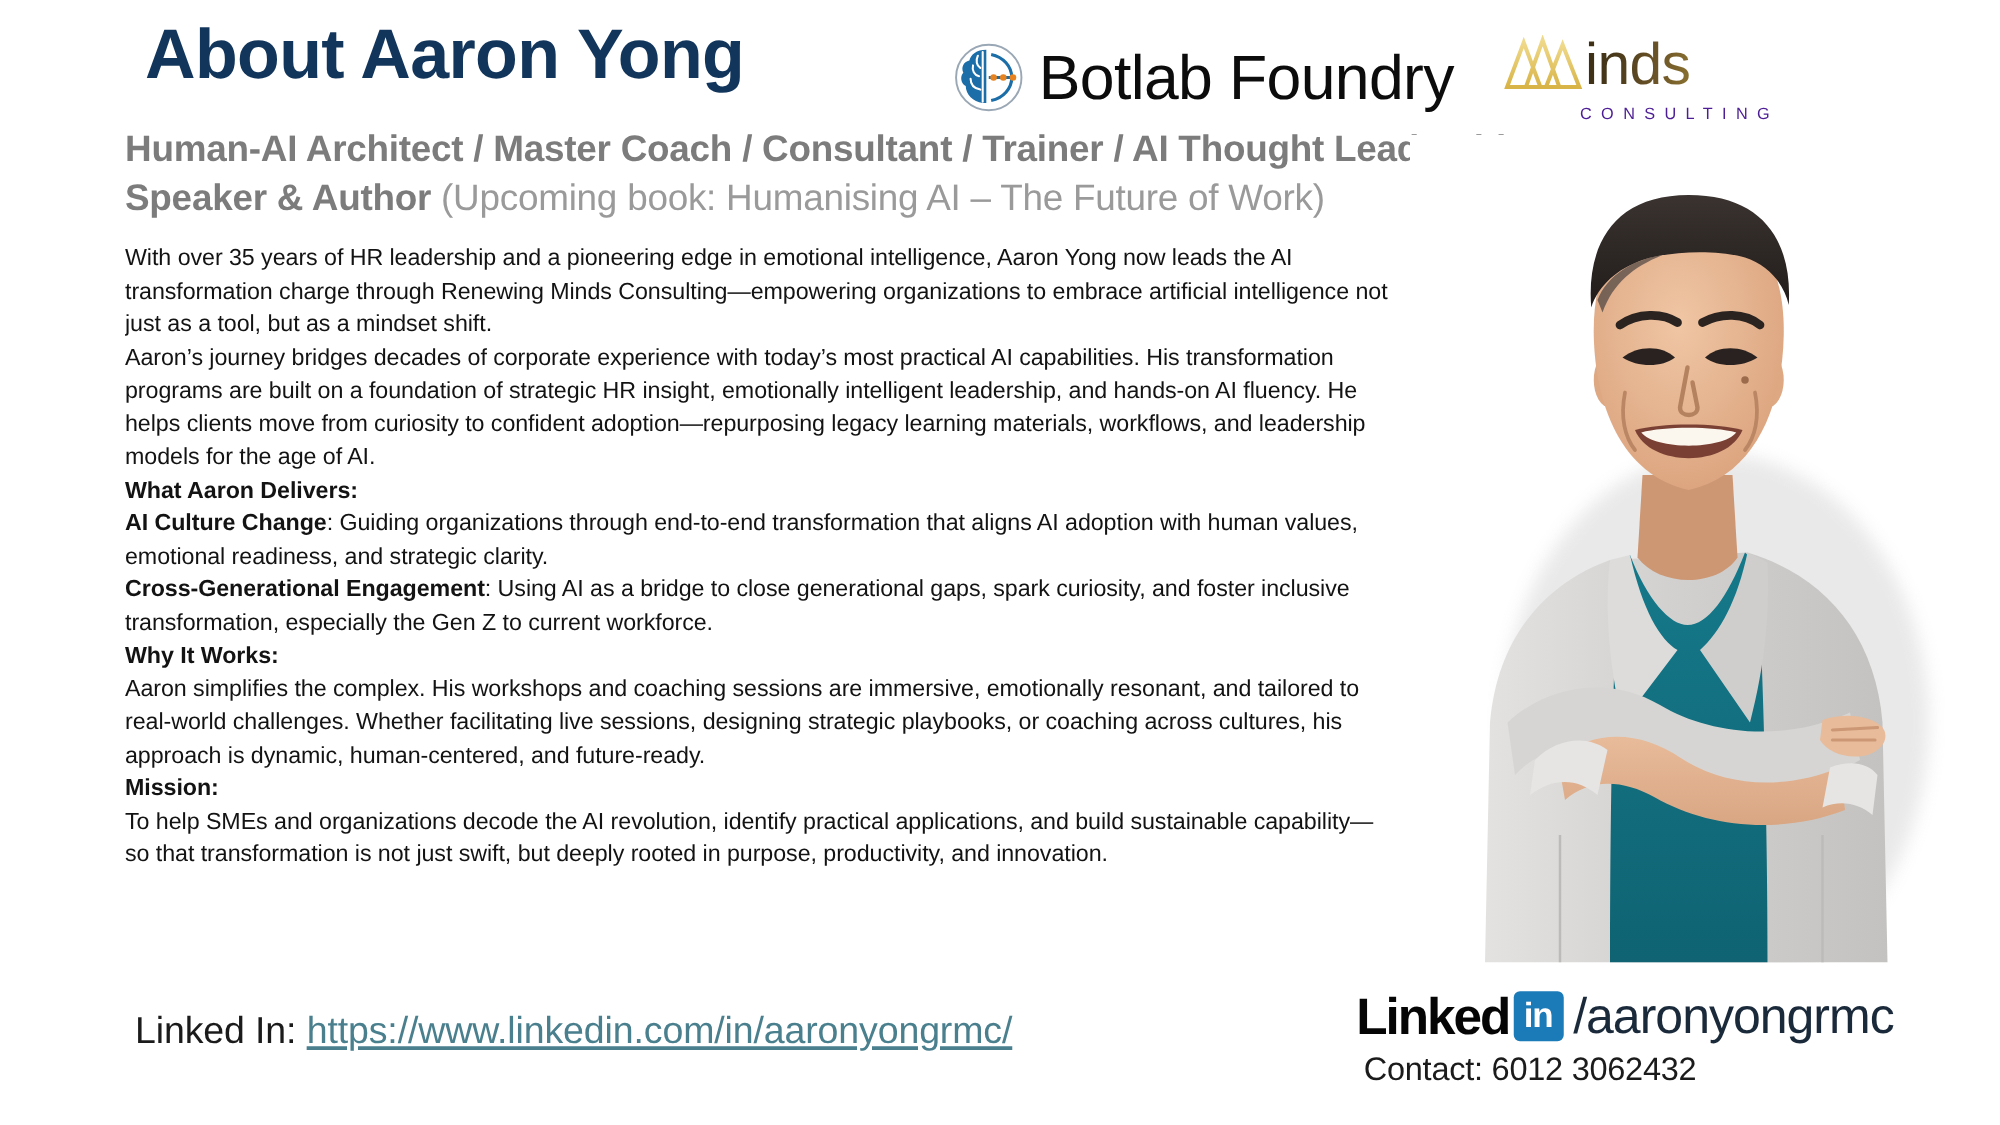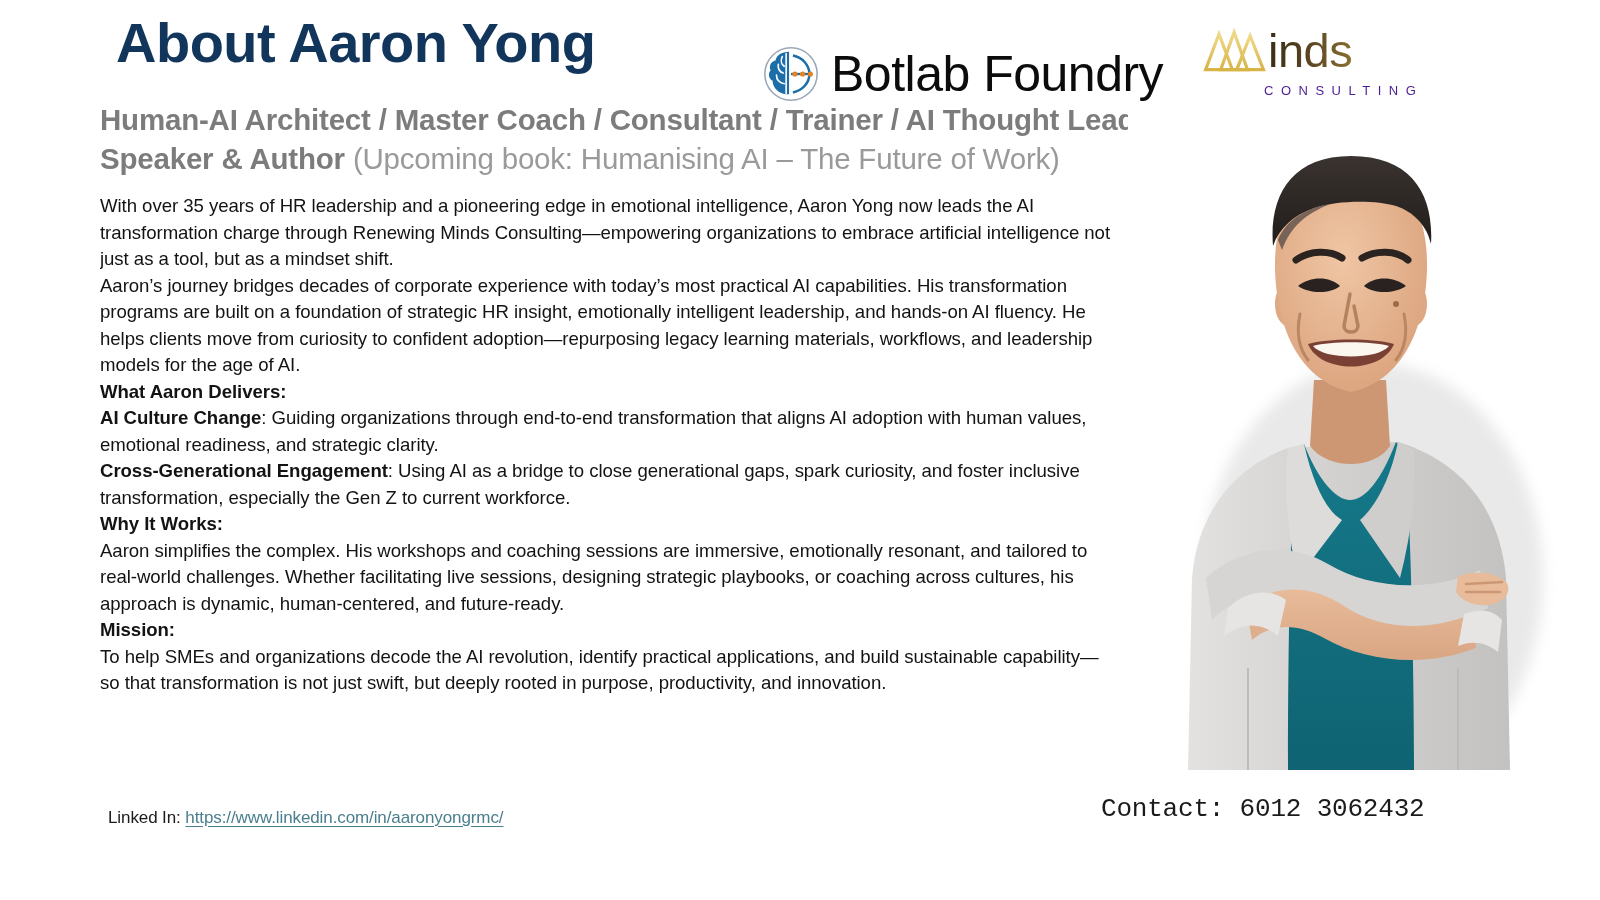--- a/index.html
+++ b/index.html
@@ -38,21 +38,20 @@
 
   
   .botlab-lockup {
     position: absolute;
     left: 760px;
     top: 26px;
     display: flex;
     align-items: center;
     gap: 9px;
     height: 72px;
-    margin-top: 12px;
   }
   .botlab-mark {
     width: 62px;
     height: 62px;
     flex: 0 0 62px;
   }
   .botlab-word {
     font-size: 50px;
     font-weight: 400;
     color: #0c0c0c;
@@ -156,21 +155,21 @@
     top: 108px;
     width: 432px;
     height: 662px;
   }
 
   
   .linkedin-line {
     position: absolute;
     left: 108px;
     top: 808px;
-    font-size: 17px;
+    font-size: 30px;
     color: #1b1b1b;
     white-space: nowrap;
     letter-spacing: -0.1px;
     text-align: center;
   }
   .linkedin-line .url {
     color: #4a7f8e;
     text-decoration: underline;
     text-underline-offset: 3px;
   }
@@ -218,26 +217,25 @@
   .li-handle {
     font-size: 40px;
     font-weight: 400;
     color: #1b2a3a;
     letter-spacing: -0.8px;
     margin-left: 8px;
     line-height: 1;
   }
   .li-contact {
     margin-top: 4px;
-    margin-left: 16px;
+    margin-left: 6px;
     font-size: 26px;
     color: #1b1b1b;
     letter-spacing: -0.2px;
     white-space: nowrap;
-    font-family: Liberation Mono, monospace;
   }
 </style>
 </head>
 <body>
 
 <div class="header">
 
   <div class="page-title">About Aaron Yong</div>
 
   <div class="botlab-lockup">
@@ -377,14 +375,21 @@
 
     <path d="M120 560 L120 662 M330 560 L330 662" stroke="#bcbbb9" stroke-width="2" fill="none"></path>
   </svg>
 </div>
 
 <div class="linkedin-line">
   <span>Linked In: </span><a class="url" href="#">https://www.linkedin.com/in/aaronyongrmc/</a>
 </div>
 
 <div class="li-block">
+  <div class="li-row">
+    <span class="li-word">Linked</span>
+    <span class="li-badge">
+      <span class="in">in</span>
+    </span>
+    <span class="li-handle">/aaronyongrmc</span>
+  </div>
   <div class="li-contact">Contact: 6012 3062432</div>
 </div>
 
 </body></html>

